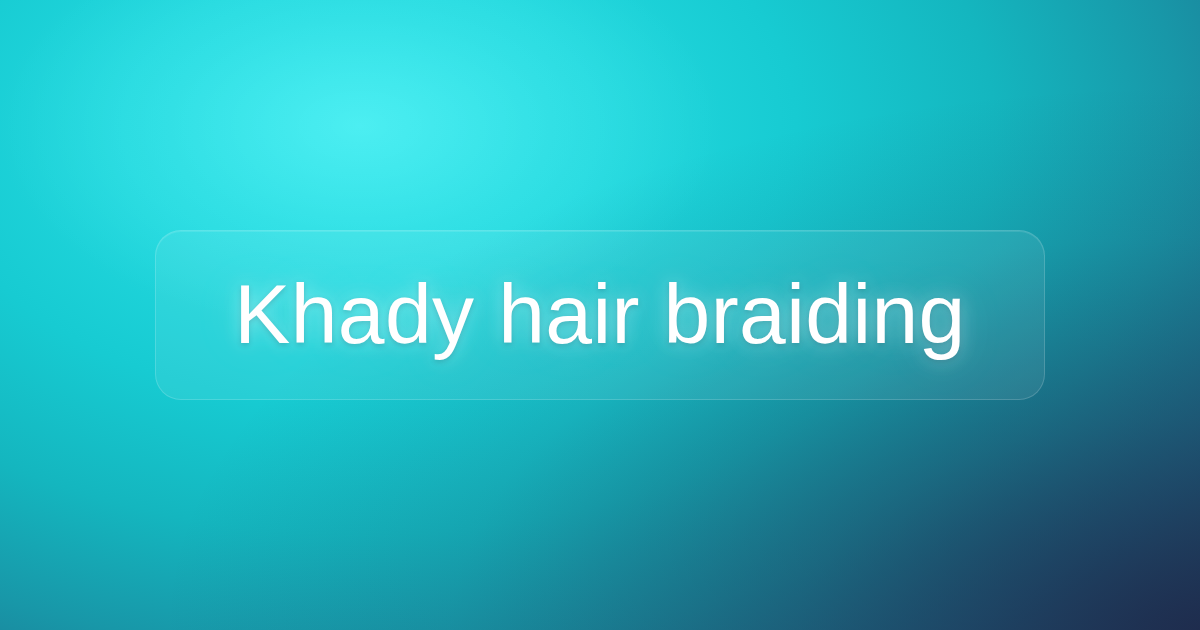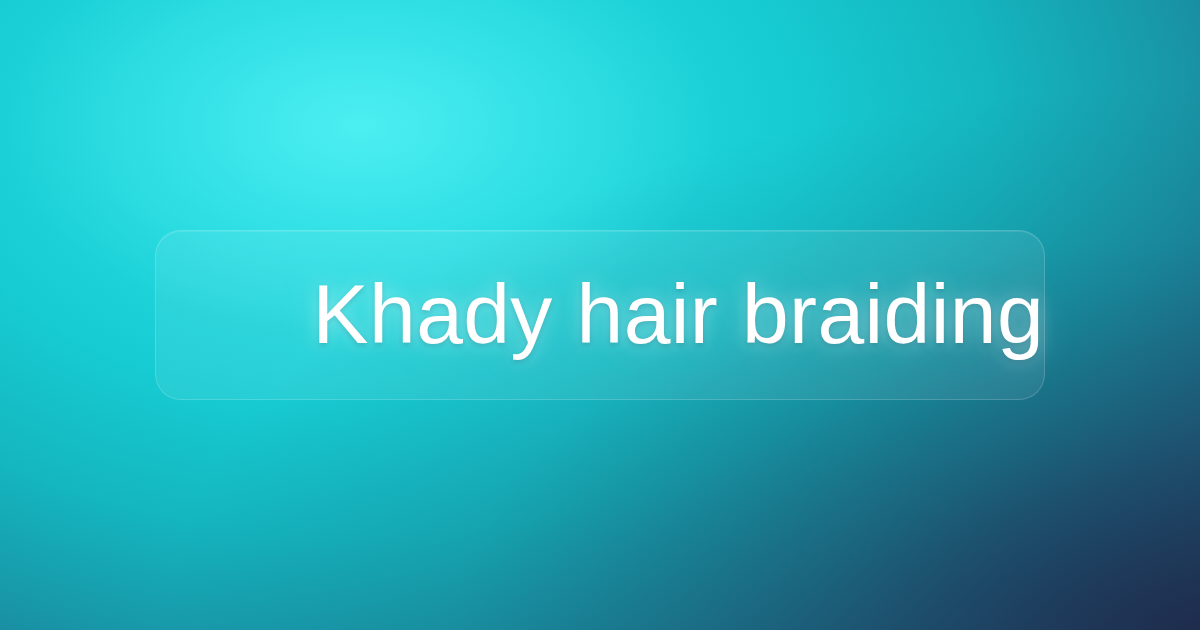--- a/index.html
+++ b/index.html
@@ -56,21 +56,21 @@
 
   .title-card {
     position: absolute;
     left: 155px;
     top: 230px;
     width: 890px;
     height: 170px;
     box-sizing: border-box;
     display: flex;
     align-items: center;
-    justify-content: flex-end;
+    justify-content: center;
     border-radius: 26px;
     background: rgba(255, 255, 255, 0.075);
     border: 1px solid rgba(255, 255, 255, 0.17);
     box-shadow: inset 0 1px 0 rgba(255, 255, 255, 0.10);
   }
 
   .title-text {
     margin: 0;
     font-size: 84px;
     font-weight: 300;

